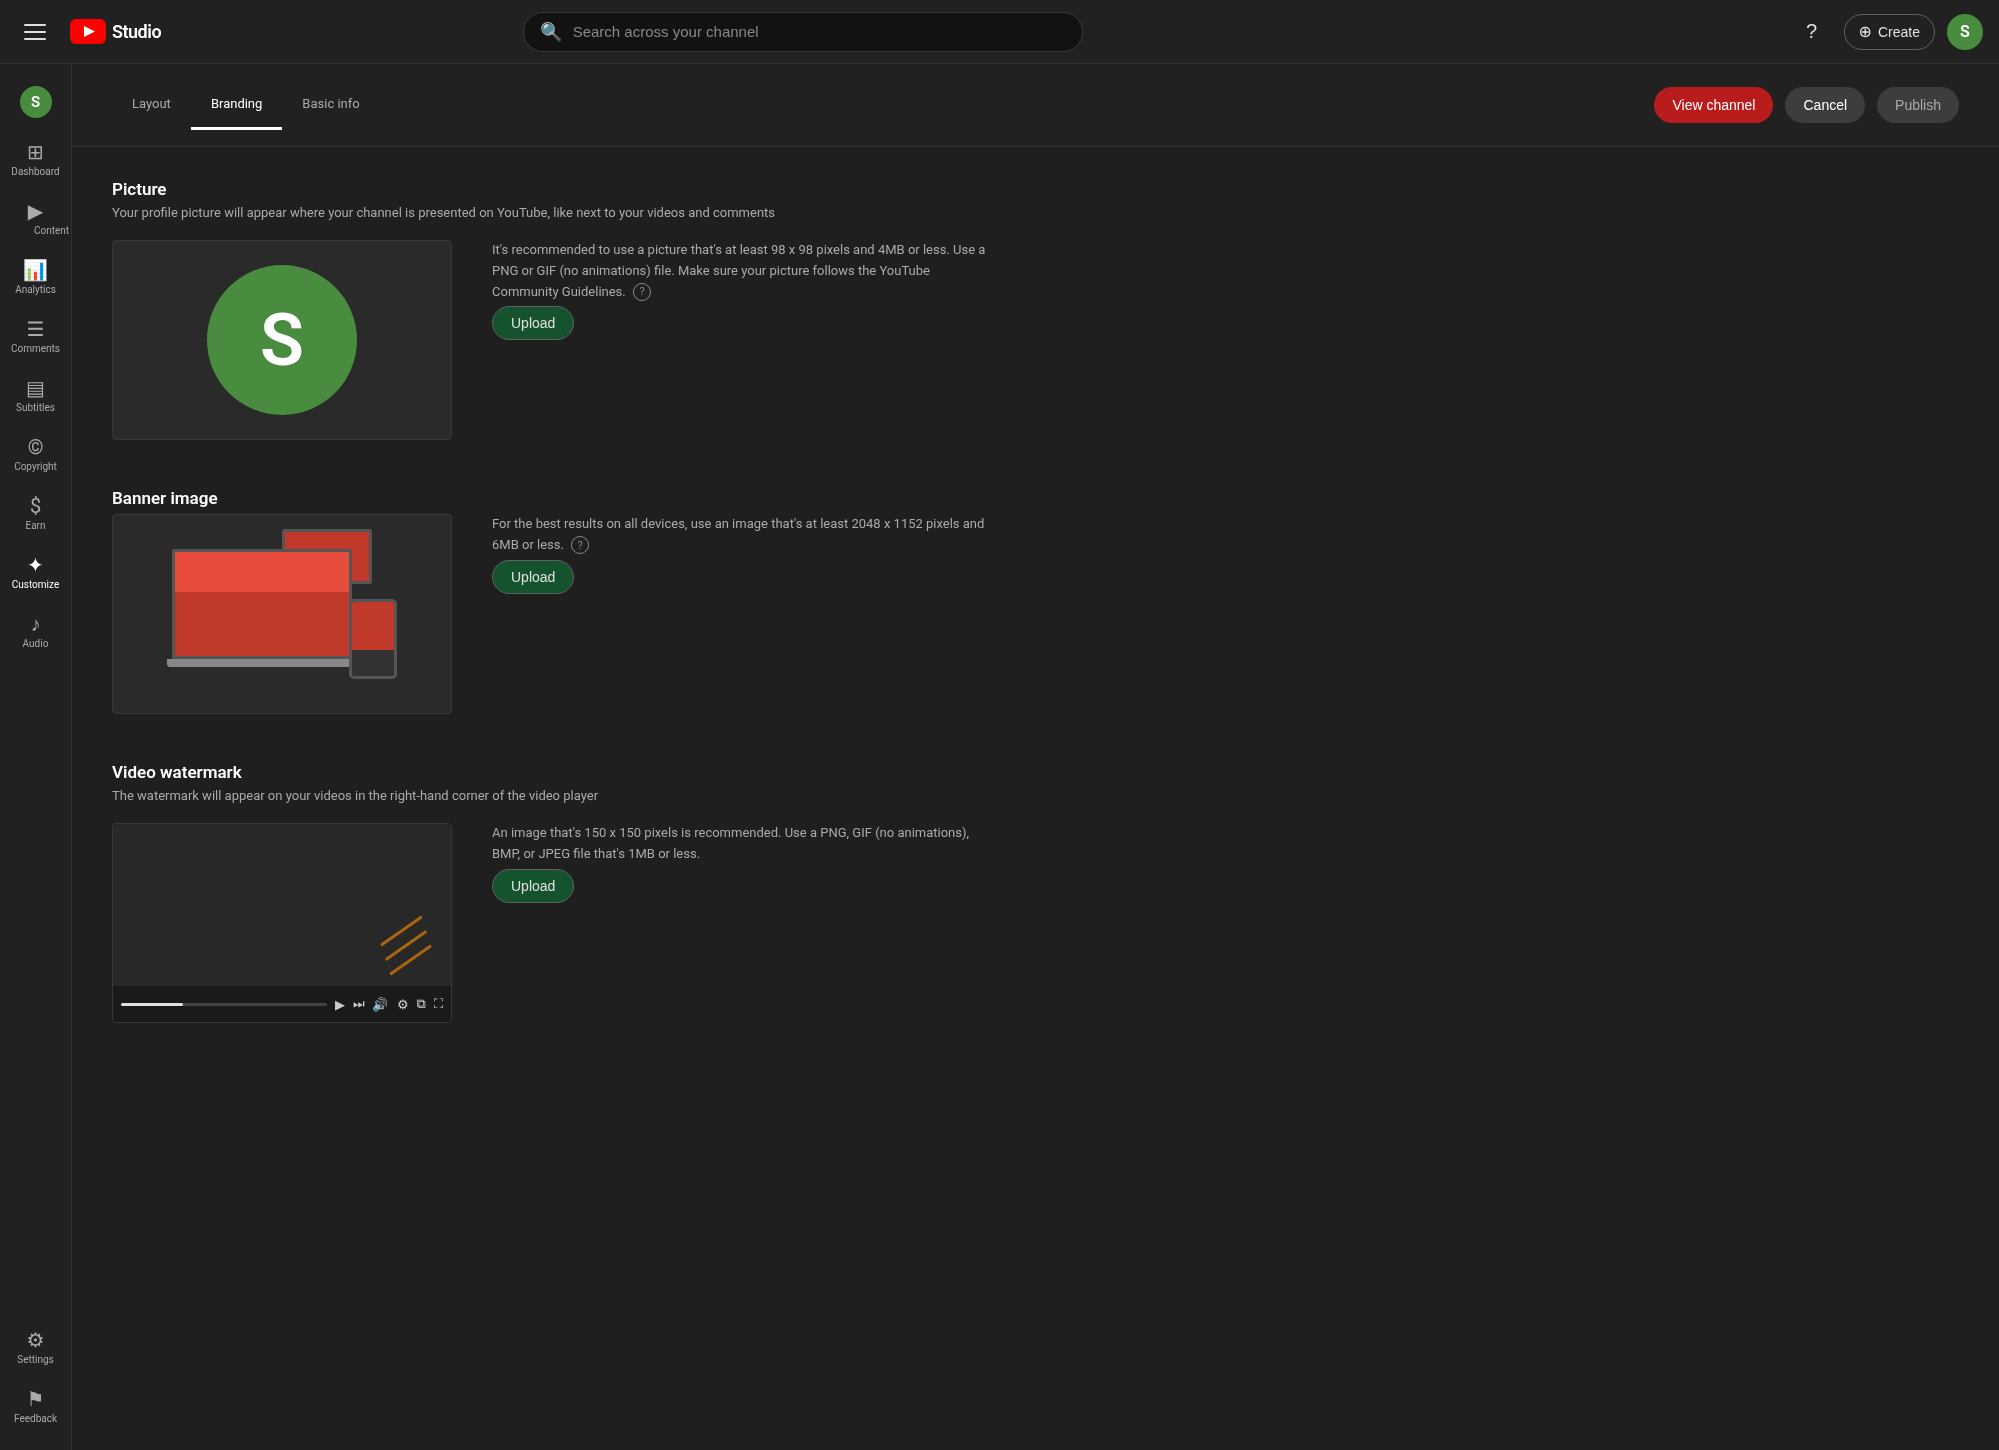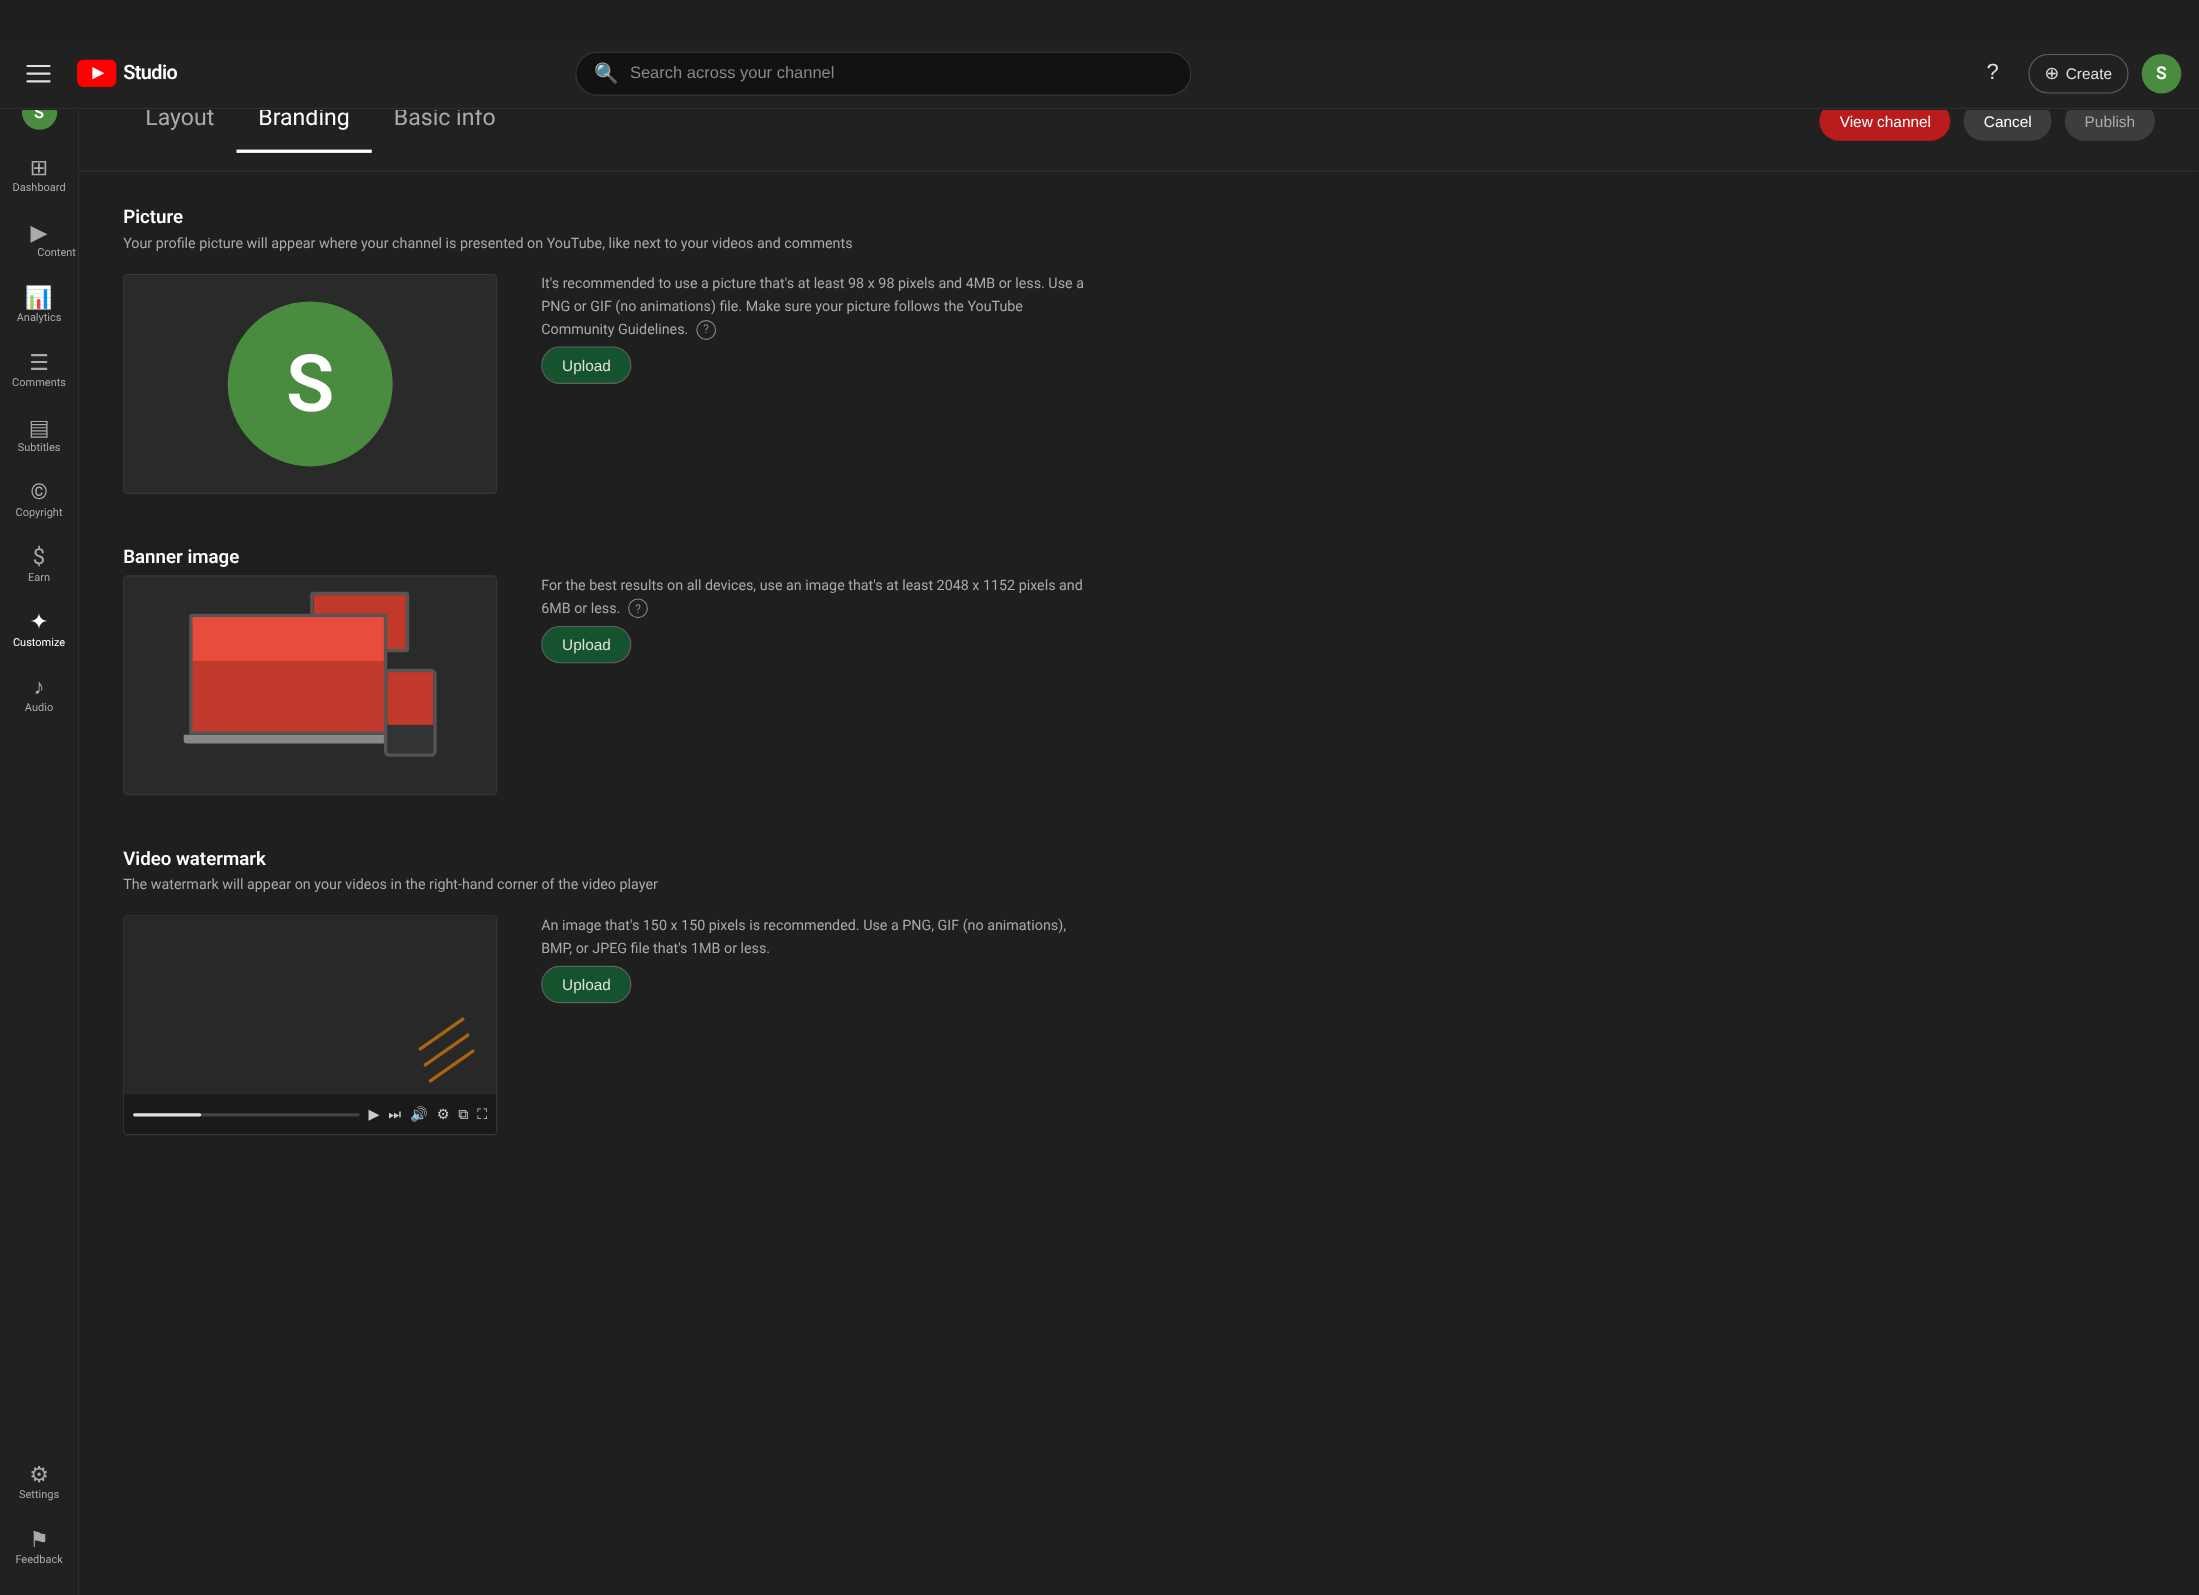--- a/index.html
+++ b/index.html
@@ -18,21 +18,20 @@
       display: flex;
       align-items: center;
       background: #212121;
       height: 64px;
       padding: 0 16px;
       gap: 16px;
       border-bottom: 1px solid #303030;
       position: fixed;
       top: 0; left: 0; right: 0;
       z-index: 100;
-      margin-top: 35px;
     }
     .hamburger {
       cursor: pointer;
       display: flex;
       flex-direction: column;
       gap: 5px;
       padding: 8px;
     }
     .hamburger span {
       display: block;
@@ -200,21 +199,21 @@
       gap: 32px;
     }
     .tabs {
       display: flex;
       gap: 0;
     }
     .tab {
       padding: 16px 20px;
       color: #aaa;
       cursor: pointer;
-      font-size: 21px;
+      font-size: 13px;
       border-bottom: 3px solid transparent;
       white-space: nowrap;
     }
     .tab.active {
       color: #fff;
       border-bottom: 3px solid #fff;
     }
     .header-actions {
       margin-left: auto;
       display: flex;

